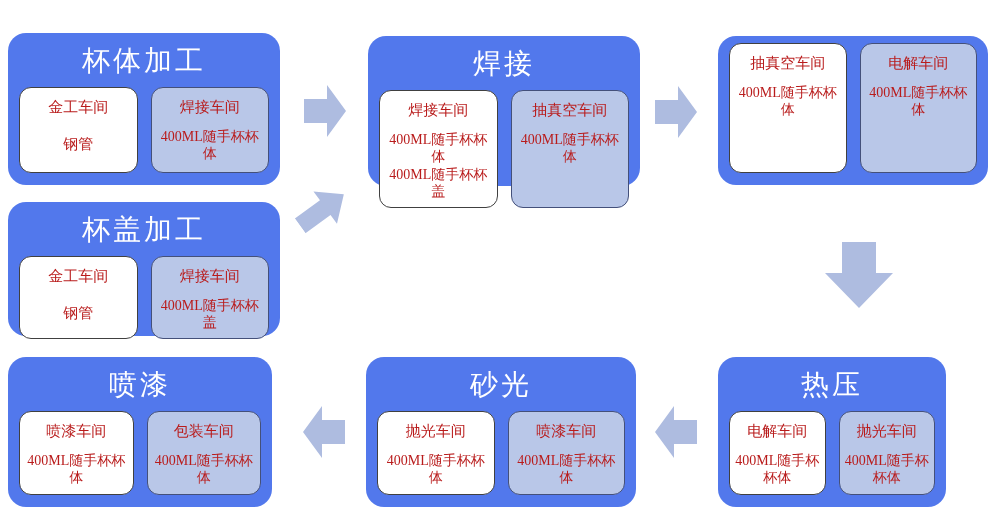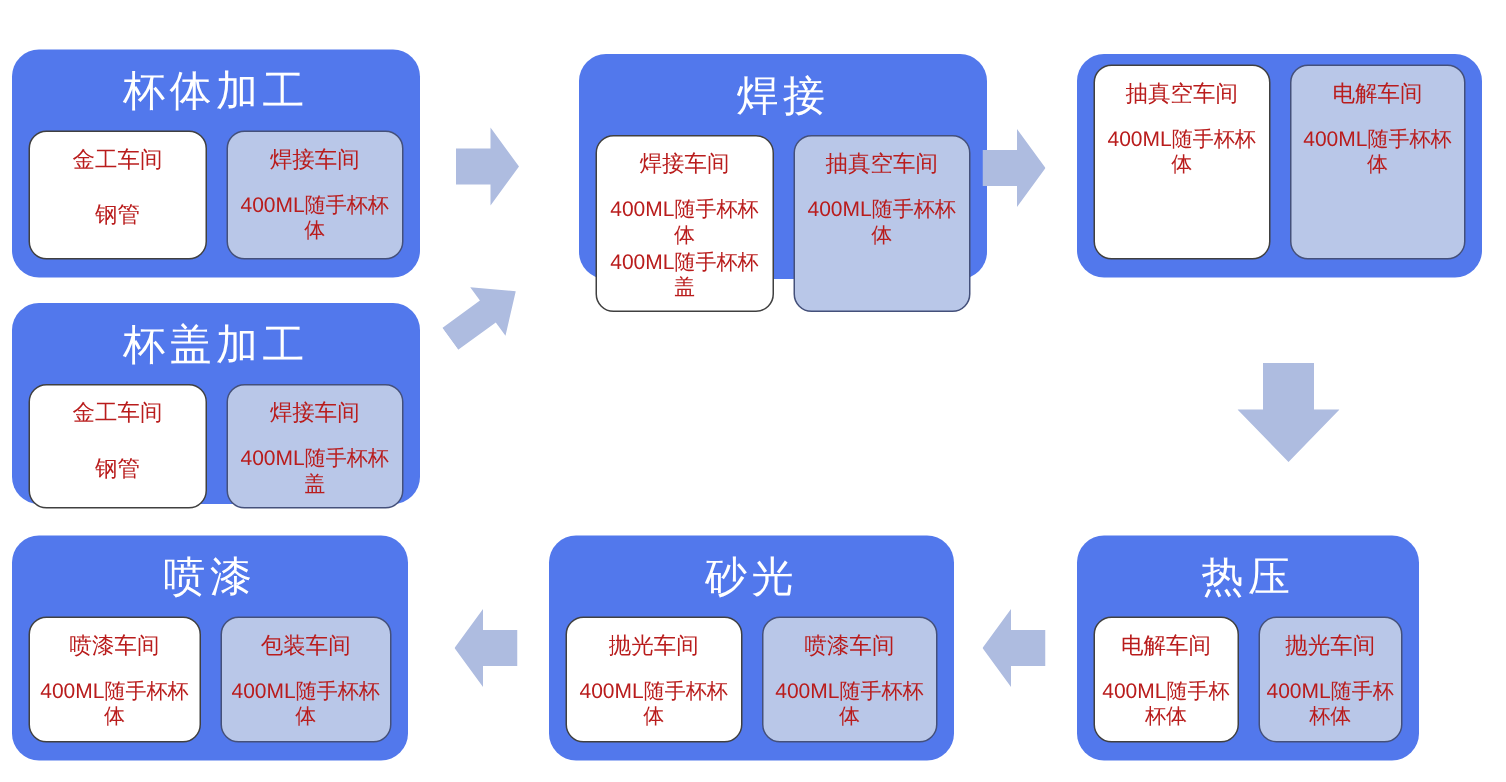--- a/index.html
+++ b/index.html
@@ -23,20 +23,21 @@
     overflow: hidden;
   }
   .node {
     position: absolute;
     background: var(--node-fill);
     border-radius: 18px;
     color: var(--node-text);
     display: flex;
     flex-direction: column;
     padding: 7px 11px 12px 11px;
+    font-family: Liberation Serif, serif;
   }
   .node-title {
     flex: 0 0 auto;
     text-align: center;
     font-size: 28px;
     font-weight: 500;
     letter-spacing: 3px;
     margin: 2px 0 7px 0;
     white-space: nowrap;
   }
@@ -87,21 +88,21 @@
         <div class="card-title">金工车间</div>
         <div class="card-body lg">钢管</div>
       </div>
       <div class="card light">
         <div class="card-title">焊接车间</div>
         <div class="card-body">400ML随手杯杯盖</div>
       </div>
     </div>
   </div>
 
-  <div class="node" style="left:386px; top:36px; width:272px; height:150px;">
+  <div class="node" style="left:368px; top:36px; width:272px; height:150px;">
     <div class="node-title">焊接</div>
     <div class="cards">
       <div class="card white">
         <div class="card-title">焊接车间</div>
         <div class="card-body">400ML随手杯杯体</div>
         <div class="card-body" style="margin-top:0;">400ML随手杯杯盖</div>
       </div>
       <div class="card light">
         <div class="card-title">抽真空车间</div>
         <div class="card-body">400ML随手杯杯体</div>

